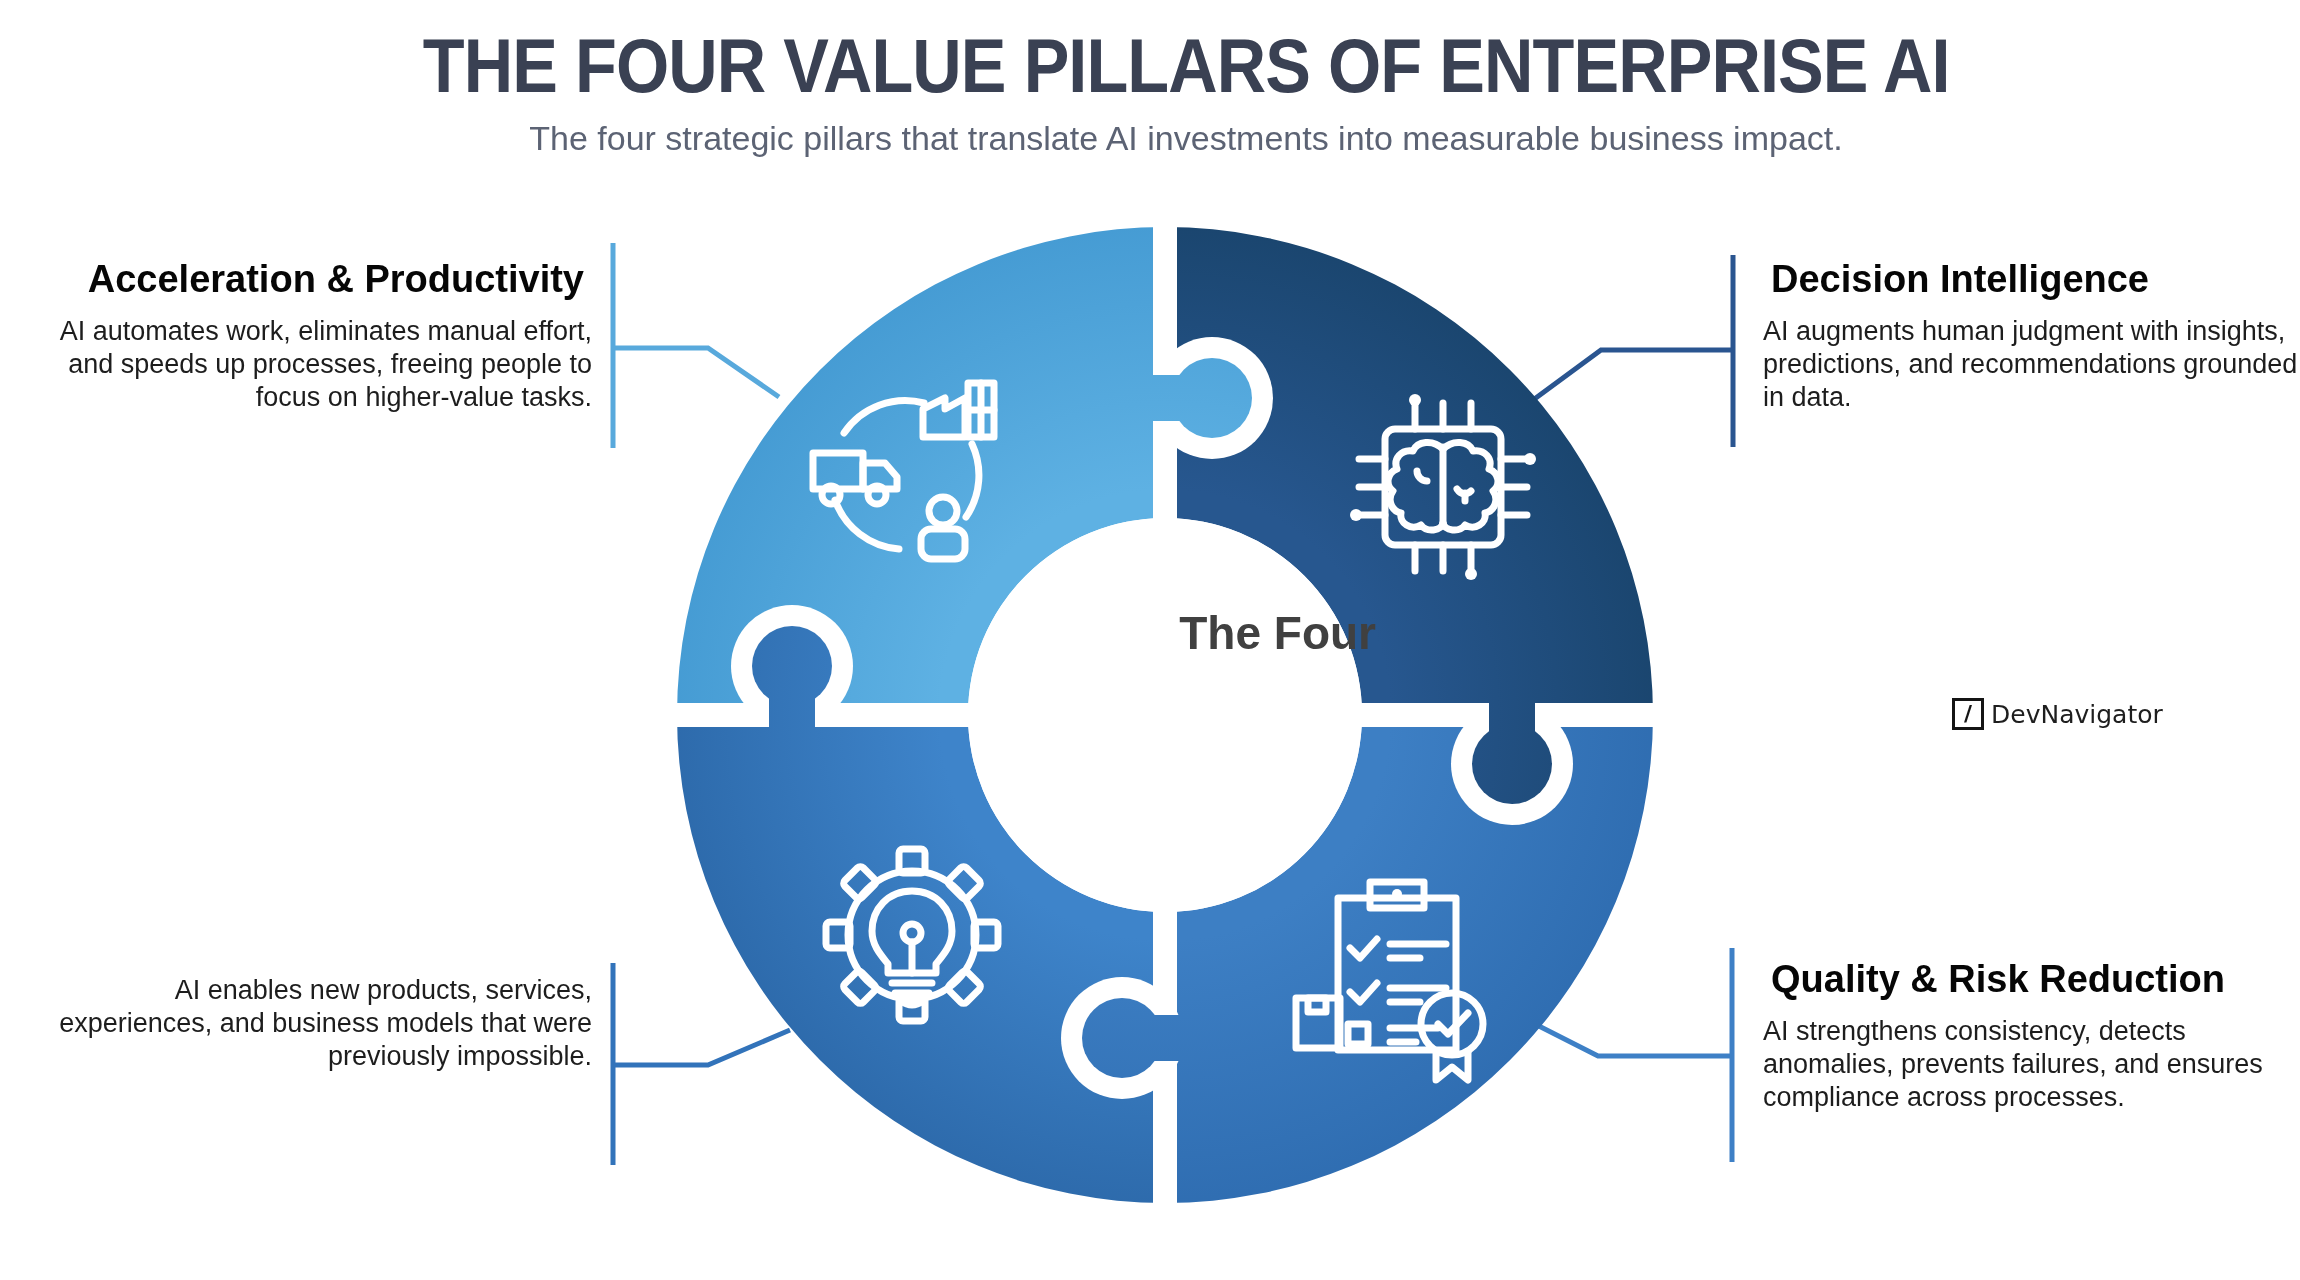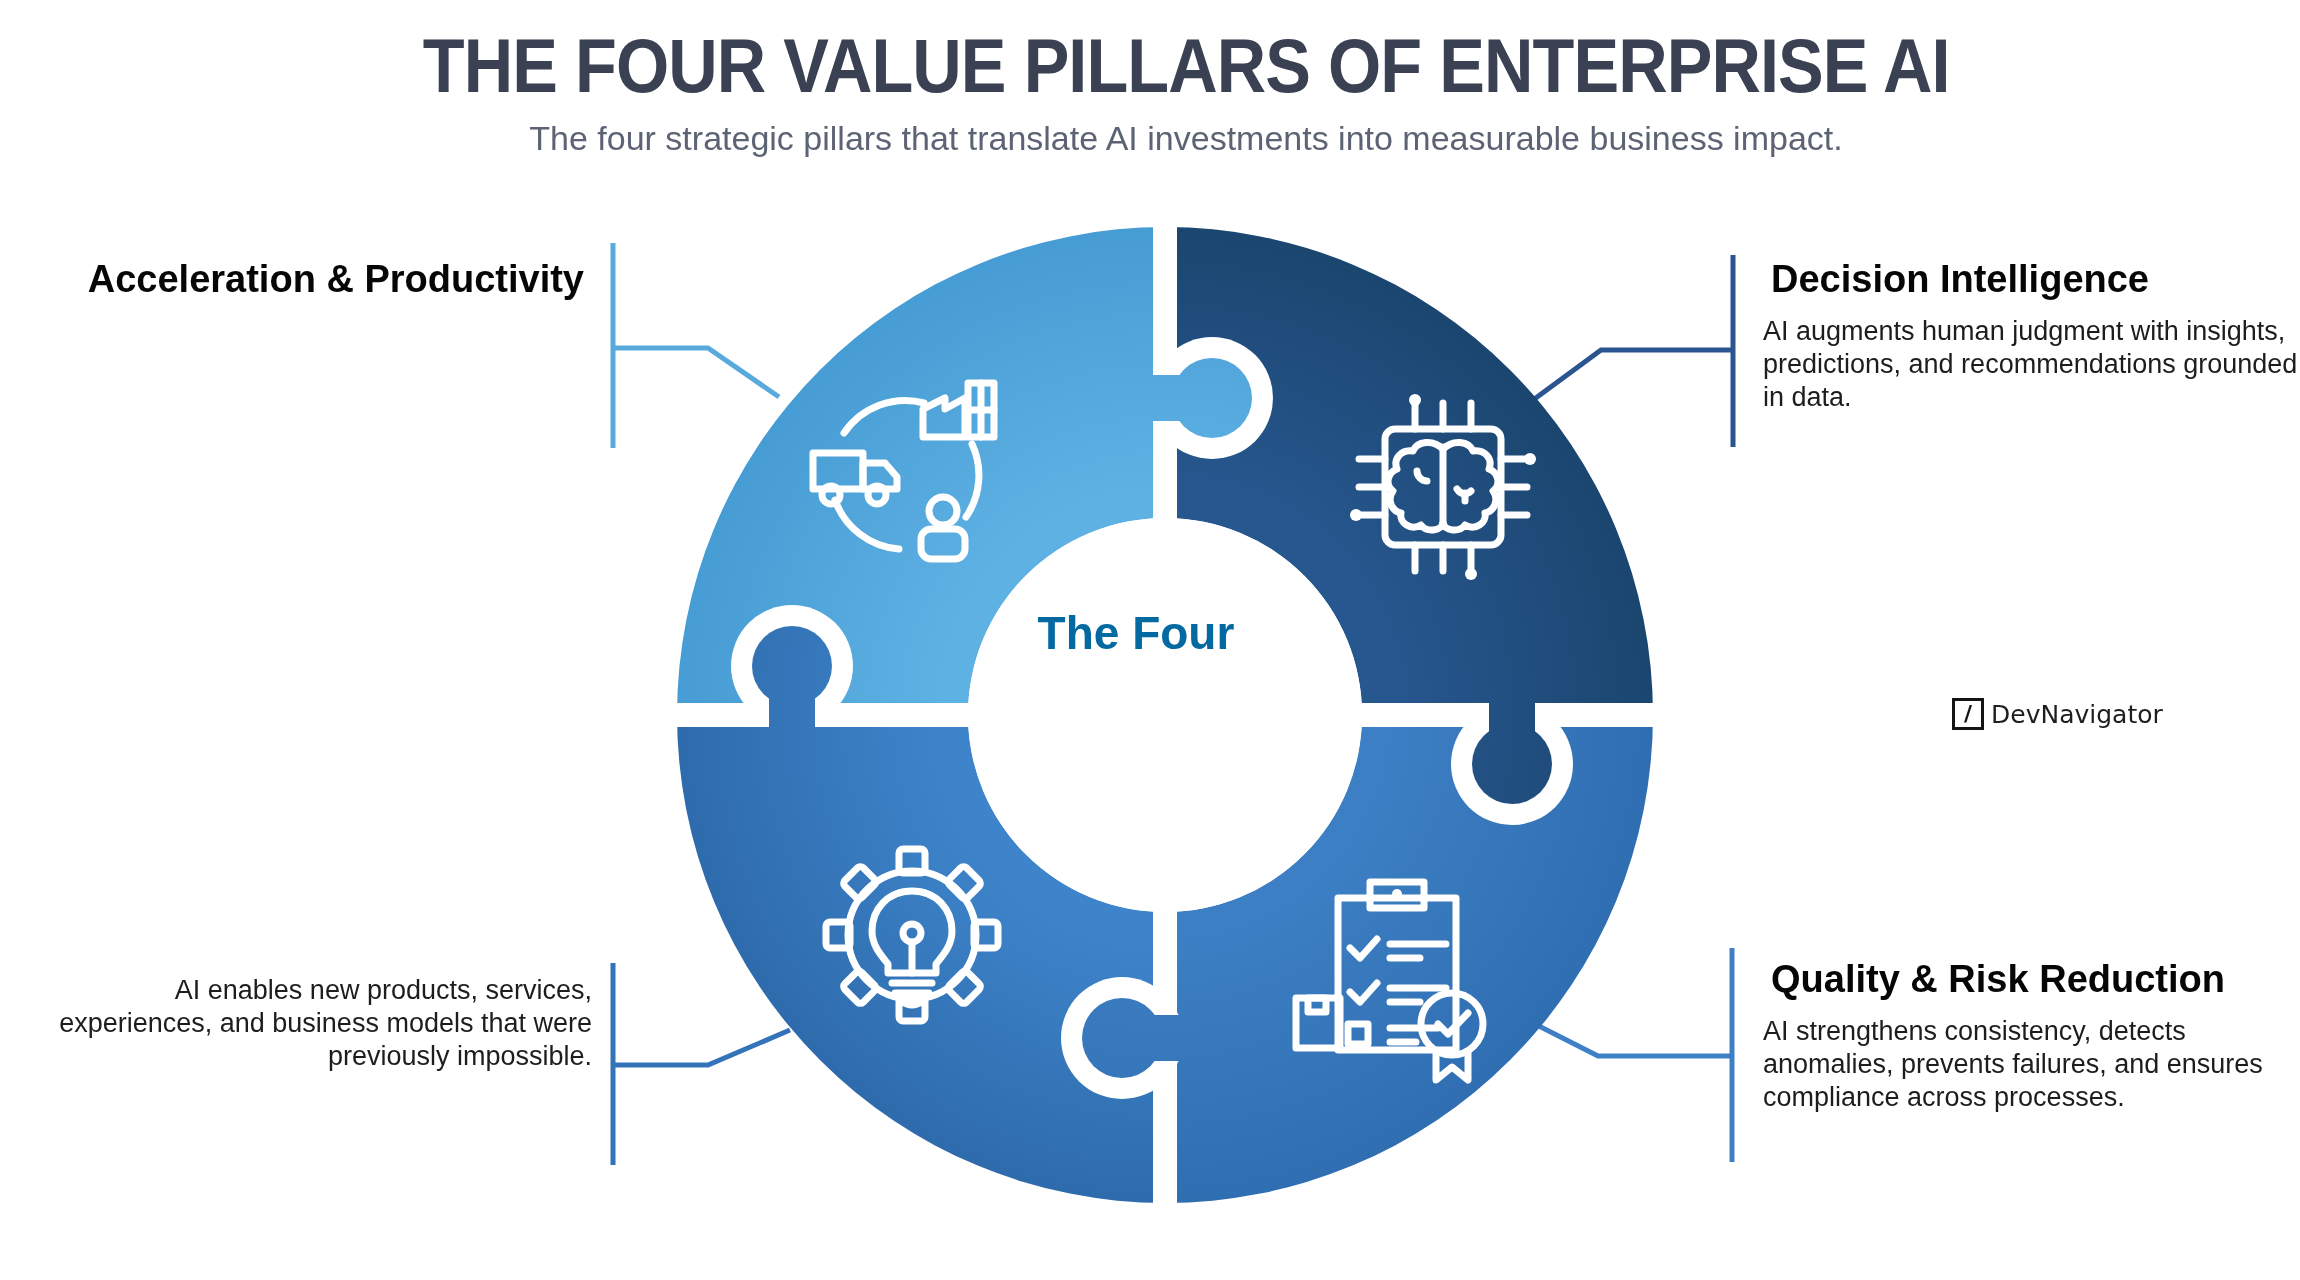--- a/index.html
+++ b/index.html
@@ -7,22 +7,22 @@
           font-family:"Liberation Sans",sans-serif;}
   .hdr{position:absolute;top:22px;left:0;width:100%;text-align:center;padding-left:36px;}
   .hdr h1{margin:0;display:inline-block;font-size:76px;font-weight:bold;color:#3a4153;
           letter-spacing:-1px;transform:scaleX(0.9);white-space:nowrap;}
   .hdr .sub{margin:10px 0 0 0;font-size:34px;font-weight:400;color:#5c6374;}
   .card{position:absolute;}
   .card h2{margin:8px;font-size:38px;font-weight:bold;color:#060606;letter-spacing:0;}
   .card p{margin:14px 0 0 0;font-size:27px;line-height:33px;color:#1d1d1d;}
   .al-r{text-align:right;}
   .al-l{text-align:left;}
-  .center-label{position:absolute;left:936px;top:595px;width:400px;text-align:center;
-                font-size:46px;font-weight:bold;color:#0369a1;line-height:76px;}
+  .center-label{position:absolute;left:976px;top:595px;width:400px;text-align:right;
+                font-size:46px;font-weight:bold;color:#404040;line-height:76px;}
   .stage{position:absolute;left:0;top:0;}
   .brand{position:absolute;left:1952px;top:698px;display:flex;align-items:center;gap:7px;}
   .brand .glyphbox{width:26px;height:26px;border:3px solid #141414;display:flex;align-items:center;
                    justify-content:center;font-family:"DejaVu Sans",sans-serif;font-size:22px;
                    font-weight:bold;color:#141414;line-height:1;}
   .brand .bname{font-family:"DejaVu Sans",sans-serif;font-size:25px;color:#1e1e1e;}
   .icon-stroke{fill:none;stroke:#ffffff;stroke-width:7;stroke-linecap:round;stroke-linejoin:round;}
   .icon-fill{fill:#ffffff;stroke:none;}
   .conn{fill:none;stroke-width:5;}
 </style>
@@ -172,20 +172,21 @@
       <path class="icon-stroke" d="M 156 190 V 218 L 172 205 L 188 218 V 190"></path>
     </g>
   </svg>
 
   <div class="center-label">
     <div>The Four</div>
   </div>
 
   <div class="card al-r" style="left:30px;top:250px;width:562px;">
     <h2>Acceleration &amp; Productivity</h2>
+    <p>AI automates work, eliminates manual effort, and speeds up processes, freeing people to focus on higher-value tasks.</p>
   </div>
 
   <div class="card al-l" style="left:1763px;top:250px;width:548px;">
     <h2>Decision Intelligence</h2>
     <p>AI augments human judgment with insights, predictions, and recommendations grounded in data.</p>
   </div>
 
   <div class="card al-r" style="left:30px;top:960px;width:562px;">
     <p>AI enables new products, services, experiences, and business models that were previously impossible.</p>
   </div>

